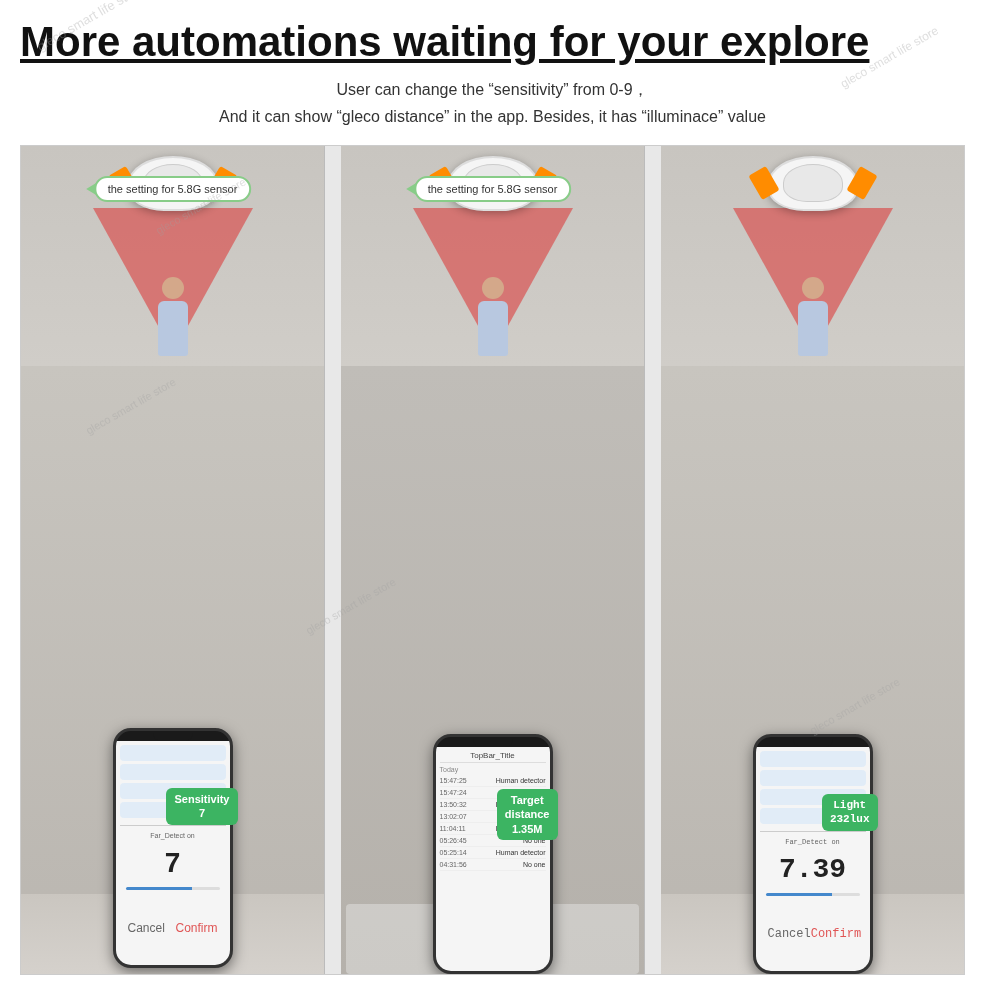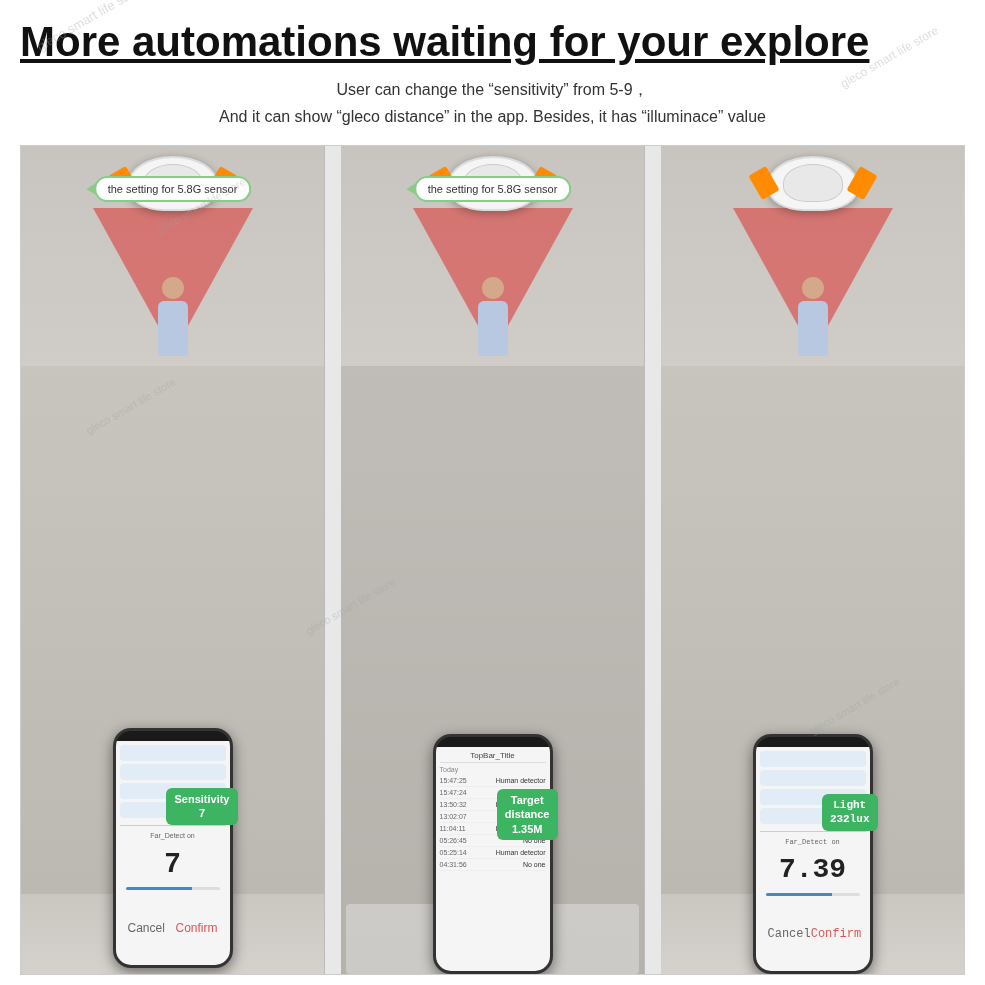--- a/index.html
+++ b/index.html
@@ -339,21 +339,21 @@
   <div class="watermark" style="top:10px; left:30px; font-size:13px;">gleco smart life store</div>
   <div class="watermark" style="top:50px; right:40px; font-size:12px;">gleco smart life store</div>
   <div class="watermark" style="top:200px; left:150px; font-size:11px;">gleco smart life store</div>
   <div class="watermark" style="top:400px; left:80px; font-size:11px;">gleco smart life store</div>
   <div class="watermark" style="top:600px; left:300px; font-size:11px;">gleco smart life store</div>
   <div class="watermark" style="top:700px; right:80px; font-size:11px;">gleco smart life store</div>
 
   <div class="main-title">More automations waiting for your explore</div>
 
   <div class="subtitle">
-    <div>User can change the  “sensitivity”  from 5-9，</div>
+    <div>User can change the  “sensitivity”  from 0-9，</div>
     <div>And it can show  “gleco distance”  in the app. Besides, it has  “illuminace”  value</div>
   </div>
 
   <div class="panels-container">
 
     <div class="panel">
       <div class="sensor-area">
 
         <div class="speech-bubble" style="top:30px; left: 50%; transform: translateX(-50%); right:auto;">
           <span>the setting for 5.8G sensor</span>

